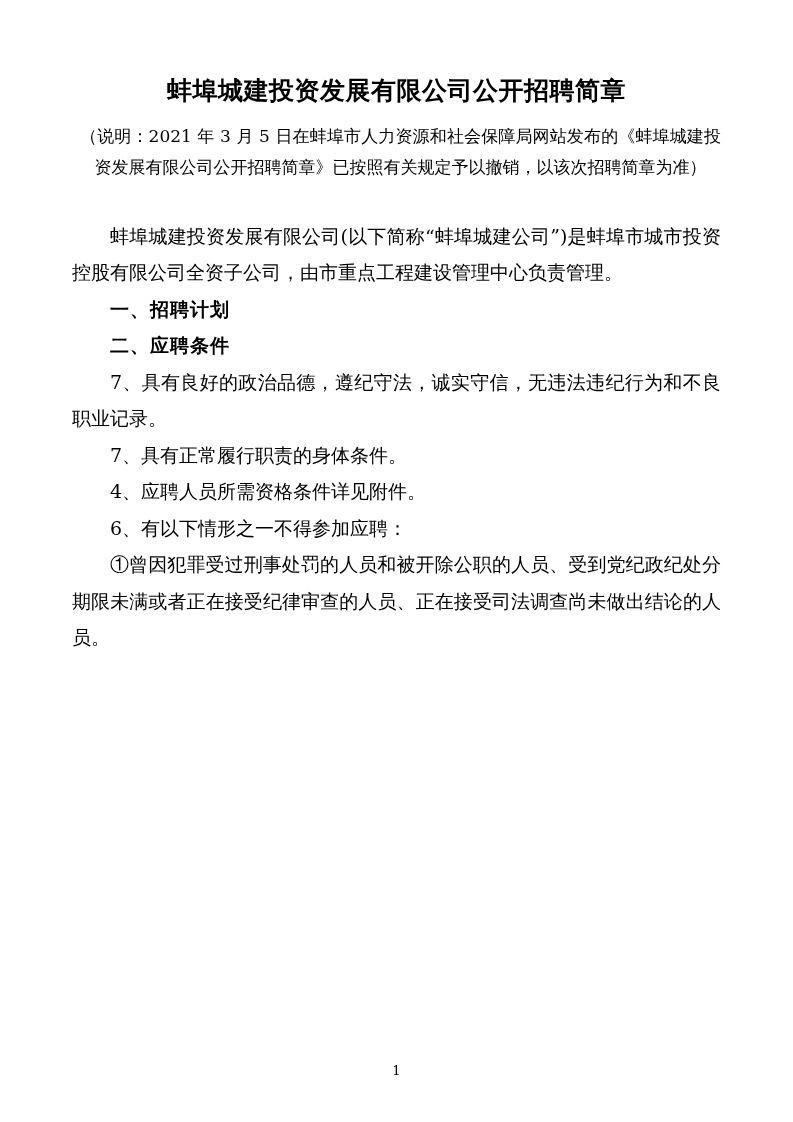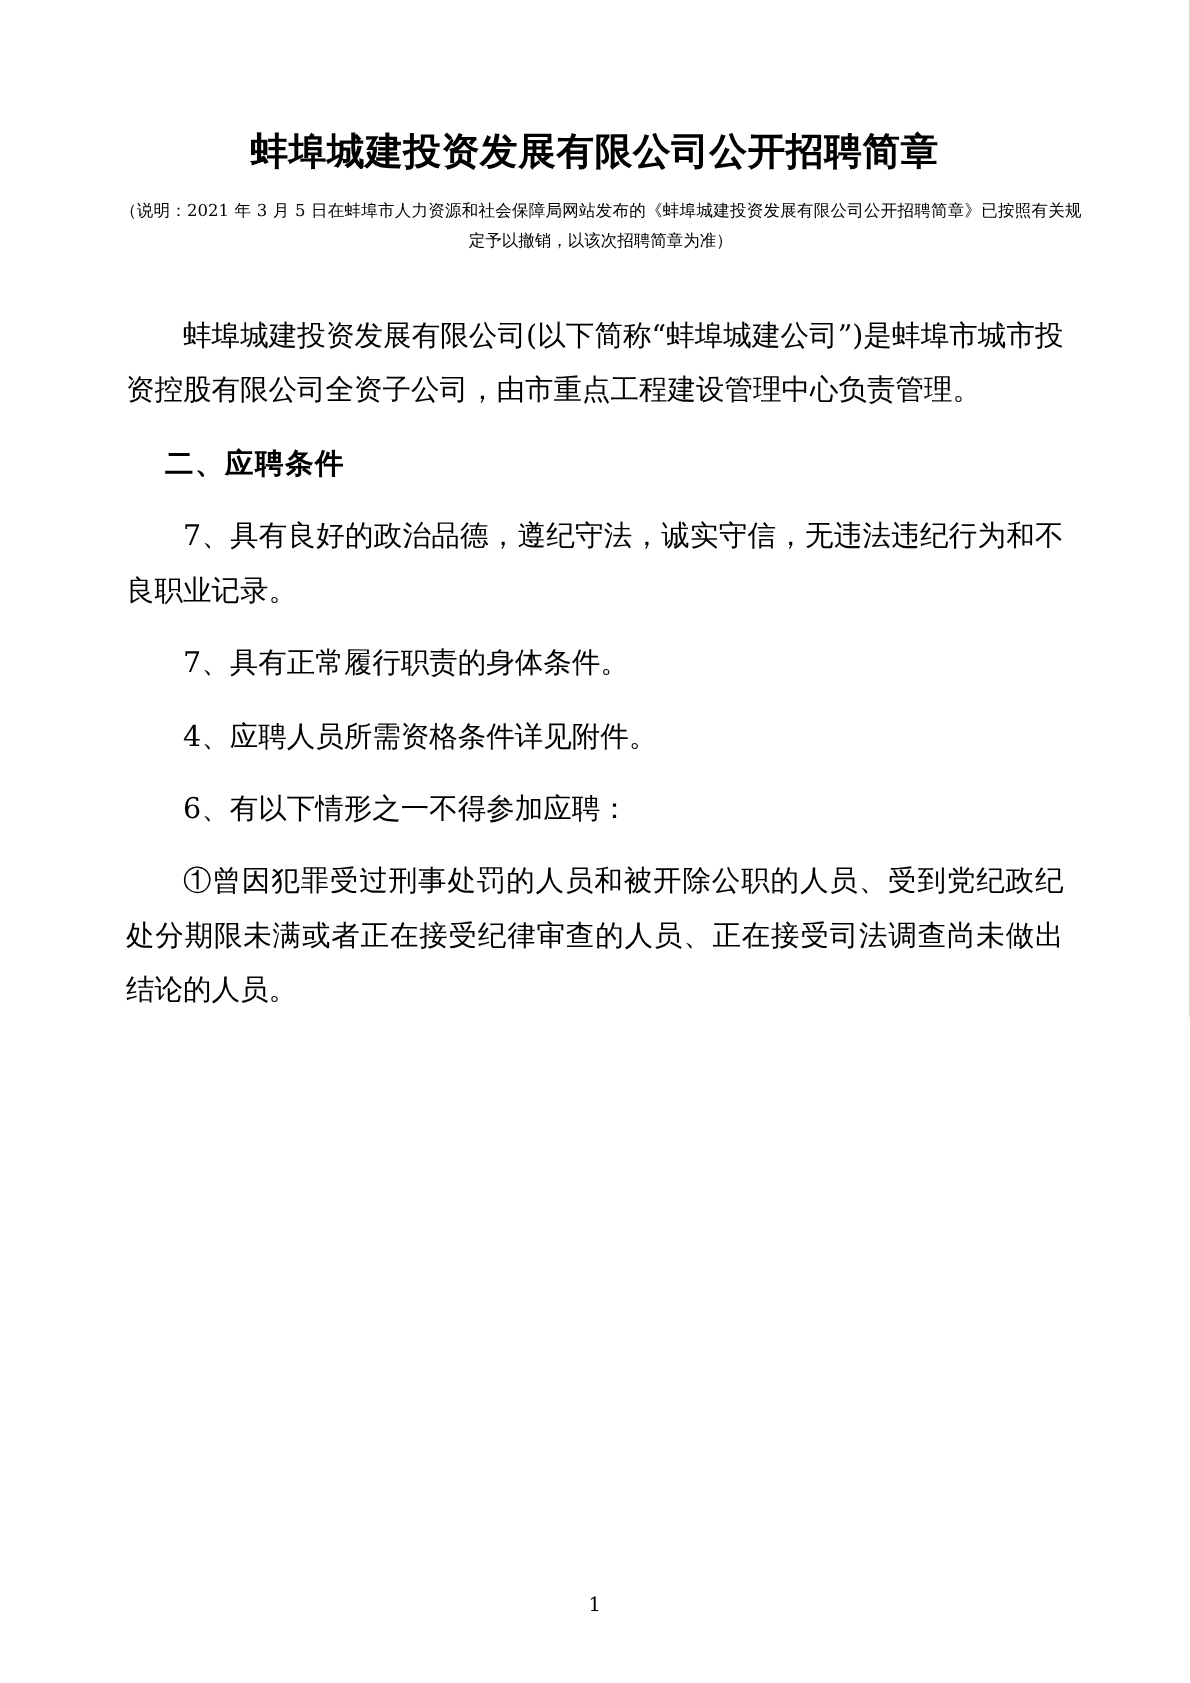--- a/index.html
+++ b/index.html
@@ -17,37 +17,37 @@
     padding: 60px 72px 40px 72px;
     font-family: "DejaVu Serif", "Liberation Serif", serif;
     color: #000000;
     overflow: hidden;
   }
   .doc-title {
     text-align: center;
     font-size: 25px;
     font-weight: bold;
     letter-spacing: 0.5px;
-    margin-top: 24px;
+    margin-top: 14px;
     margin-bottom: 14px;
     font-family: "DejaVu Serif", "Liberation Serif", serif;
   }
   .note {
-    font-size: 11px;
+    font-size: 17px;
     line-height: 1.85;
     text-align: justify;
     text-align-last: center;
     margin: 0 0 34px 8px;
   }
   .body-p {
     font-size: 19px;
     line-height: 1.92;
     text-align: justify;
     text-justify: inter-ideograph;
-    margin: 12px;
+    margin: 0;
     text-indent: 2em;
   }
   .heading-p {
     font-size: 19px;
     line-height: 1.92;
     margin: 0;
     text-indent: 2em;
     font-weight: bold;
     letter-spacing: 1px;
   }
@@ -65,20 +65,21 @@
 <body>
 
 <div class="page">
 
   <h1 class="doc-title">蚌埠城建投资发展有限公司公开招聘简章</h1>
 
   <div class="note">（说明：2021 年 3 月 5 日在蚌埠市人力资源和社会保障局网站发布的《蚌埠城建投资发展有限公司公开招聘简章》已按照有关规定予以撤销，以该次招聘简章为准）</div>
 
   <div class="body-content">
     <p class="body-p">蚌埠城建投资发展有限公司(以下简称“蚌埠城建公司”)是蚌埠市城市投资控股有限公司全资子公司，由市重点工程建设管理中心负责管理。</p>
+    <p class="heading-p">一、招聘计划</p>
     <p class="heading-p">二、应聘条件</p>
     <p class="body-p">7、具有良好的政治品德，遵纪守法，诚实守信，无违法违纪行为和不良职业记录。</p>
     <p class="body-p">7、具有正常履行职责的身体条件。</p>
     <p class="body-p">4、应聘人员所需资格条件详见附件。</p>
     <p class="body-p">6、有以下情形之一不得参加应聘：</p>
     <p class="body-p">①曾因犯罪受过刑事处罚的人员和被开除公职的人员、受到党纪政纪处分期限未满或者正在接受纪律审查的人员、正在接受司法调查尚未做出结论的人员。</p>
   </div>
 
   <div class="page-number">1</div>
 

